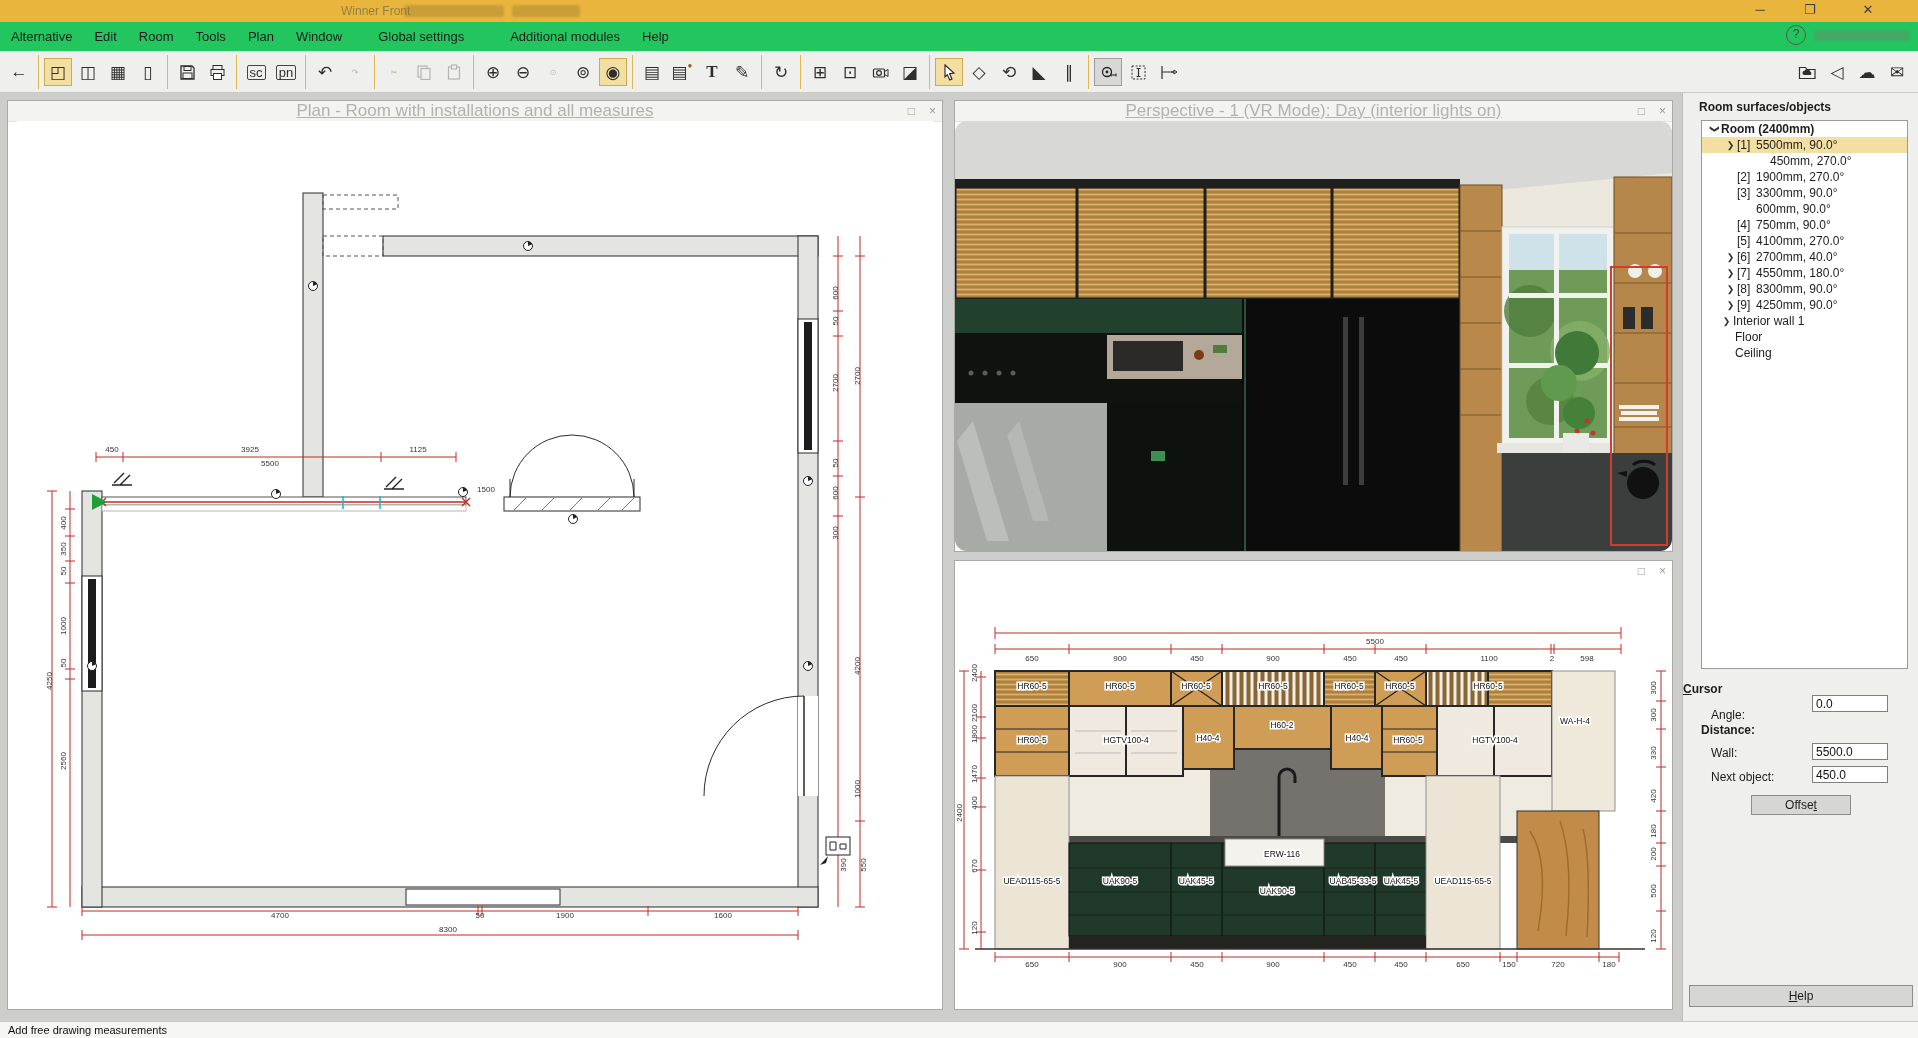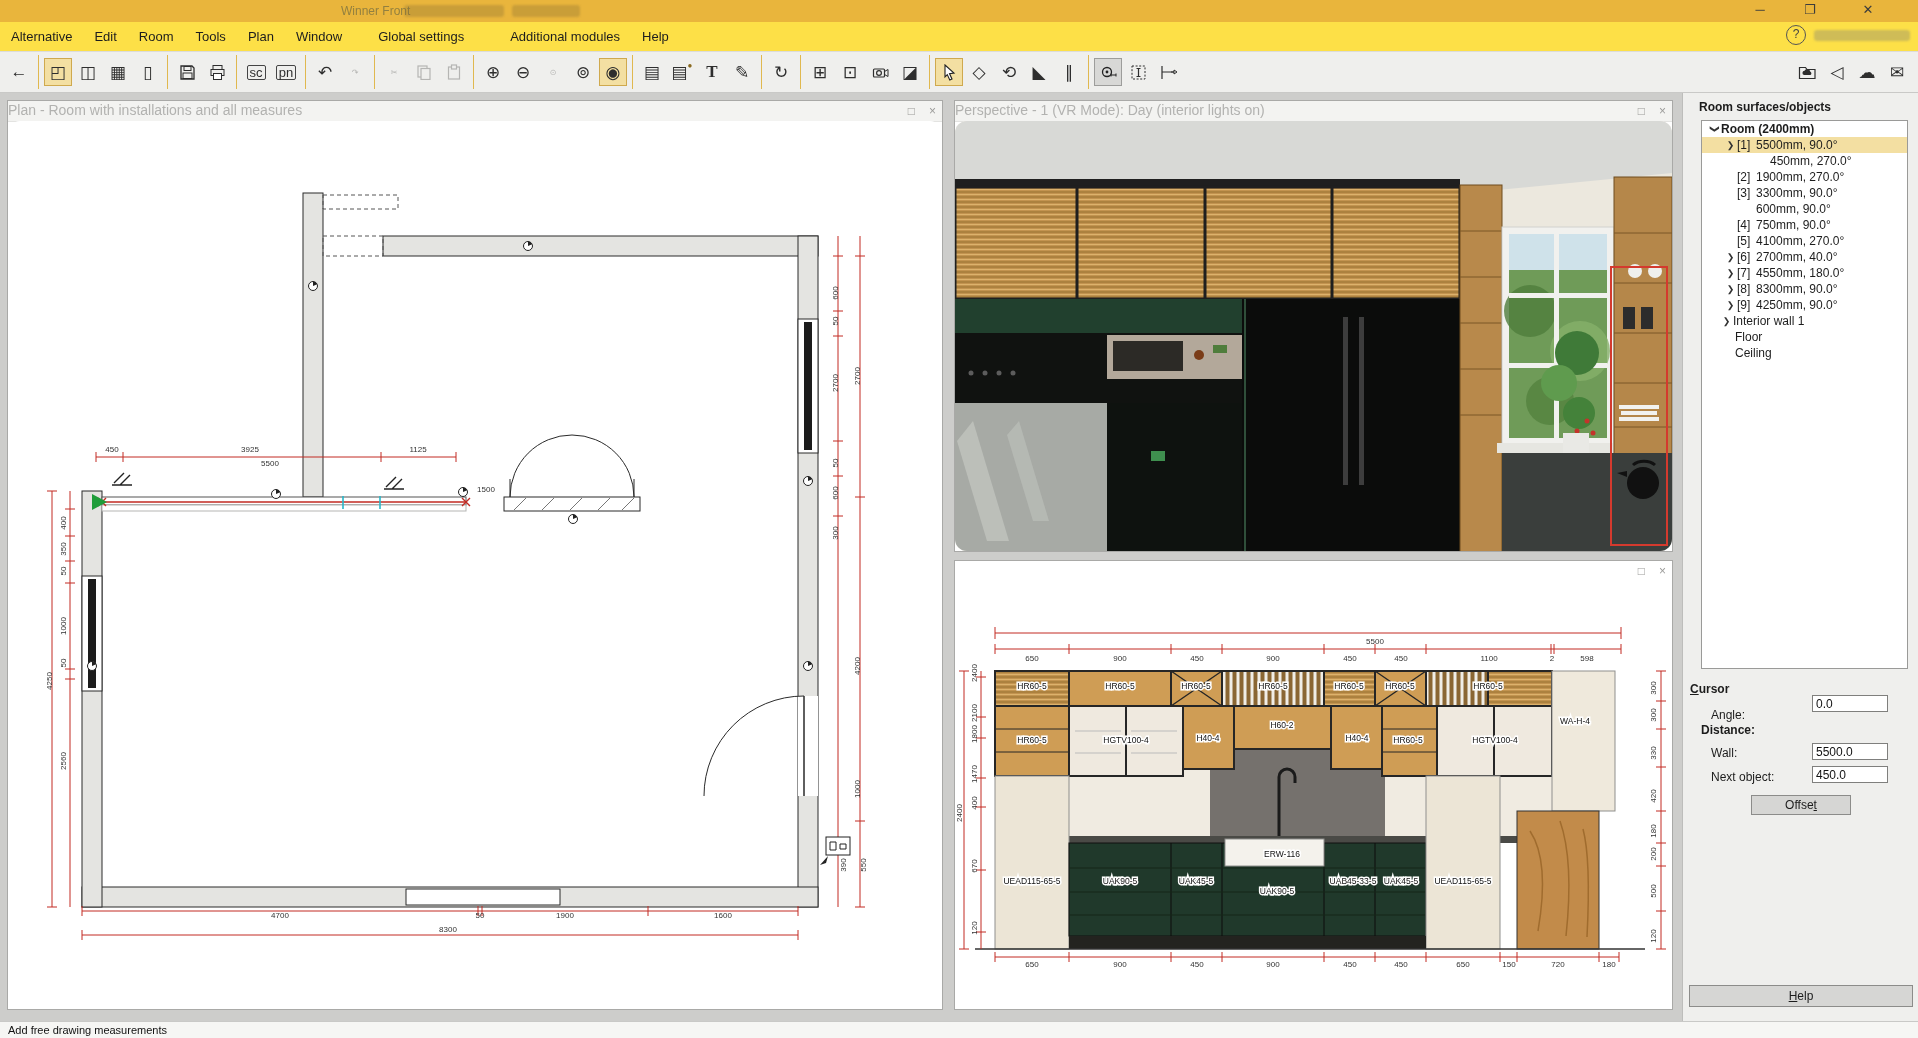--- a/index.html
+++ b/index.html
@@ -5,42 +5,42 @@
   html,body{margin:0;padding:0;background:#888;}
   #app{position:relative;width:1918px;height:1038px;background:#cdcdcb;
        font-family:"Liberation Sans",sans-serif;overflow:hidden;user-select:none;}
   
   #titlebar{position:absolute;left:0;top:0;width:1918px;height:22px;background:#e9b53c;}
   #titlebar .title{position:absolute;left:341px;top:4px;font-size:12px;color:#93803f;}
   .blurbar{position:absolute;border-radius:3px;background:rgba(130,105,50,.30);filter:blur(1px);}
   .winctl{position:absolute;top:0;width:40px;height:22px;text-align:center;line-height:20px;
           font-size:13px;color:#3c3c3c;cursor:default;}
   
-  #menubar{position:absolute;left:0;top:22px;width:1918px;height:29px;background:#fde047;
+  #menubar{position:absolute;left:0;top:22px;width:1918px;height:29px;background:#22c55e;
            border-bottom:1px solid #dcdcda;display:flex;align-items:center;}
   .menu-item{padding:0 11px;font-size:13px;color:#1d1d1d;height:100%;display:flex;align-items:center;}
   #menu-right{position:absolute;right:8px;top:3px;display:flex;align-items:center;gap:8px;}
   #help-q{width:18px;height:18px;border:1.5px solid #555;border-radius:50%;font-size:12px;
           color:#444;text-align:center;line-height:16px;}
   
   #toolbar{position:absolute;left:0;top:52px;width:1918px;height:41px;background:#efefed;
            border-bottom:1px solid #c9c9c7;display:flex;align-items:center;padding-left:4px;box-sizing:border-box;}
   .tbtn{width:28px;height:28px;margin:0 1px;display:flex;align-items:center;justify-content:center;
         font-size:17px;color:#2e2e2e;border:1px solid transparent;box-sizing:border-box;}
   .tbtn.hl{background:#f3dfa2;border:1px solid #cfa94e;}
   .tbtn.ghl{background:#d8d8d6;border:1px solid #9d9d9b;}
   .tbtn.dim{color:#b5b5b3;}
   .tbtn .mini{font-size:13px;border:1px solid #444;padding:0 2px;border-radius:2px;line-height:13px;}
   .tsep{width:1px;height:34px;background:#e0b84f;margin:0 4px;}
   #toolbar-right{position:absolute;right:6px;top:6px;display:flex;}
   
   .panel{position:absolute;background:#fff;border:1px solid #a9a9a7;box-sizing:border-box;}
   .ptitle{position:absolute;left:0;top:0;right:0;height:20px;background:#f3f3f1;
-          border-bottom:1px solid #e3e3e1;text-align:left;font-size:14px;color:#b2b2b0;
-          line-height:19px;white-space:nowrap;overflow:hidden;}
+          border-bottom:1px solid #e3e3e1;text-align:center;font-size:17px;color:#b2b2b0;
+          line-height:19px;white-space:nowrap;overflow:hidden;text-decoration:underline;}
   .pbtns{position:absolute;right:6px;top:0;height:20px;display:flex;gap:14px;align-items:center;
          color:#9c9c9a;font-size:12px;}
   .pbody{position:absolute;left:0;top:20px;right:0;bottom:0;overflow:hidden;background:#fff;border-radius:12px;}
   svg{display:block;}
   svg text{font-family:"Liberation Sans",sans-serif;}
   .dim{font-size:8px;fill:#333;text-anchor:middle;}
   .cab{font-size:8.5px;fill:#111;text-anchor:middle;paint-order:stroke;stroke:#fff;stroke-width:3px;}
   
   #sidebar{position:absolute;left:1682px;top:93px;width:236px;height:928px;background:#efefed;
            border-left:1px solid #bdbdbb;box-sizing:border-box;}
@@ -729,21 +729,21 @@
       </div>
       <div class="trow" style="padding-left:33px;">
         <span>Floor</span>
       </div>
       <div class="trow" style="padding-left:33px;">
         <span>Ceiling</span>
       </div>
     </div>
 
     <div id="cursor-sec">
-      <div class="clabel ul-first" style="left:7px;top:9px;font-weight:700;">Cursor</div>
+      <div class="clabel ul-first" style="left:0;top:9px;font-weight:700;">Cursor</div>
       <div class="clabel" style="left:28px;top:27px;margin-top:8px;">Angle:</div>
       <input class="cfield" style="left: 129px; top: 22px;" value="0.0">
       <div class="clabel" style="left:18px;top:50px;font-weight:700;">Distance:</div>
       <div class="clabel" style="left:28px;top:73px;">Wall:</div>
       <input class="cfield" style="left: 129px; top: 70px;" value="5500.0">
       <div class="clabel" style="left:28px;top:97px;">Next object:</div>
       <input class="cfield" style="left: 129px; top: 93px;" value="450.0">
       <button class="gbtn" style="left:68px;top:122px;width:100px;height:20px;"><span>Offse</span><u>t</u></button>
     </div>
 

